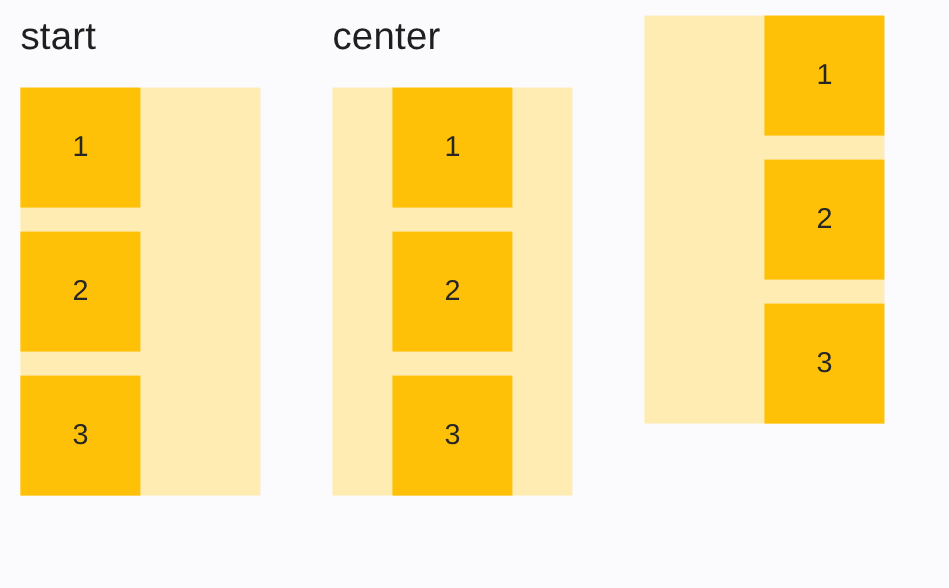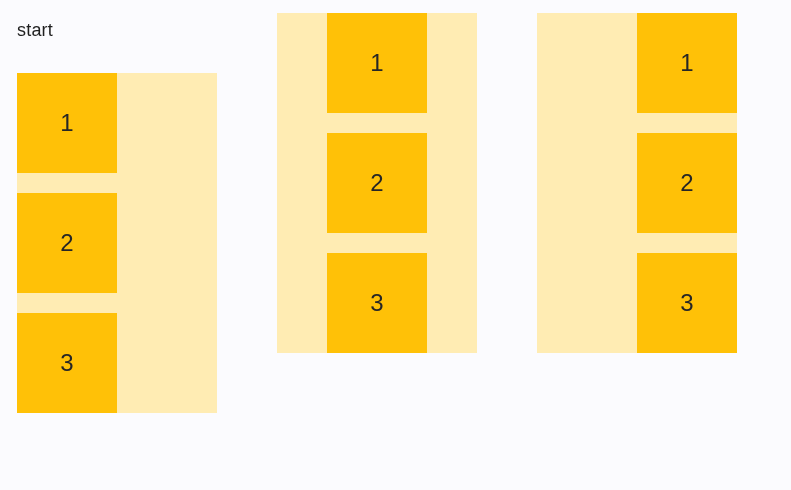--- a/index.html
+++ b/index.html
@@ -11,21 +11,21 @@
     font-family: "Liberation Sans", "DejaVu Sans", sans-serif;
   }
   .demo-row {
     display: flex;
     gap: 60px;
     padding: 13px 0 0 17px;
     box-sizing: border-box;
   }
   .group { width: 200px; }
   .group-label {
-    font-size: 18px;
+    font-size: 32px;
     line-height: 34px;
     color: #1F1F1F;
     margin: 0 0 26px 0;
     font-weight: 400;
     letter-spacing: 0.2px;
   }
   .track {
     width: 200px;
     height: 340px;
     background: #FFECB3;
@@ -55,20 +55,21 @@
   <div class="group">
     <div class="group-label">start</div>
     <div class="track justify-start">
       <div class="box">1</div>
       <div class="box">2</div>
       <div class="box">3</div>
     </div>
   </div>
 
   <div class="group">
+    <div class="group-label">center</div>
     <div class="track justify-center">
       <div class="box">1</div>
       <div class="box">2</div>
       <div class="box">3</div>
     </div>
   </div>
 
   <div class="group">
     <div class="track justify-end">
       <div class="box">1</div>

